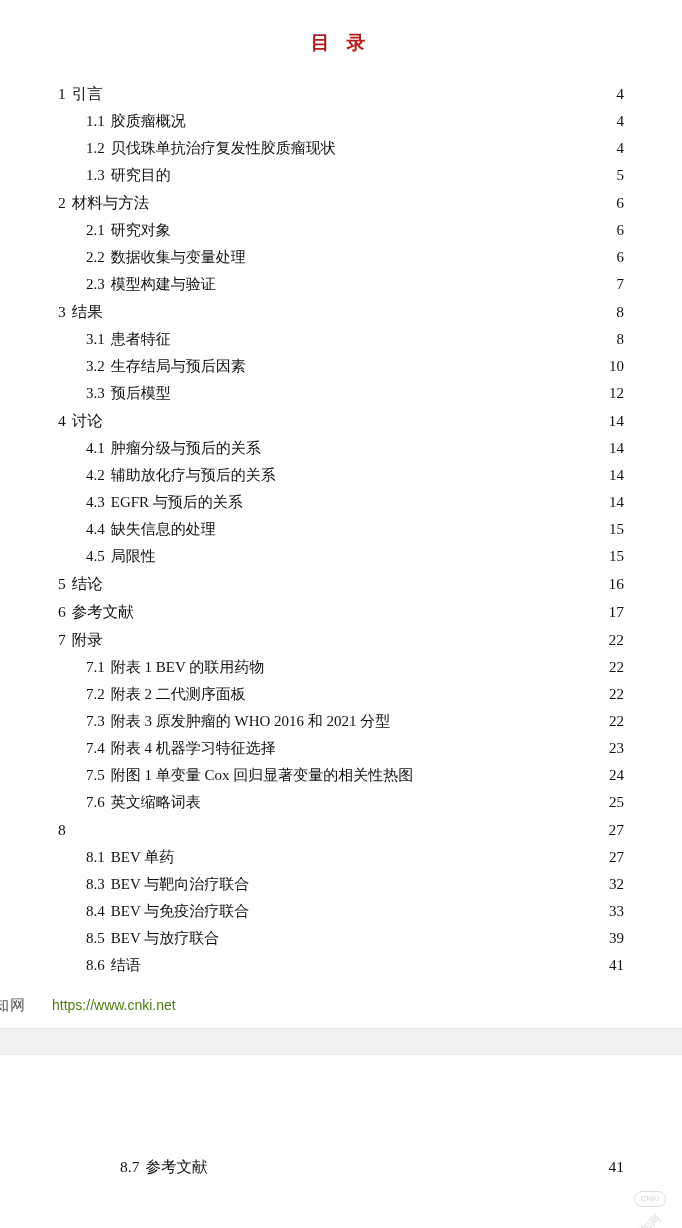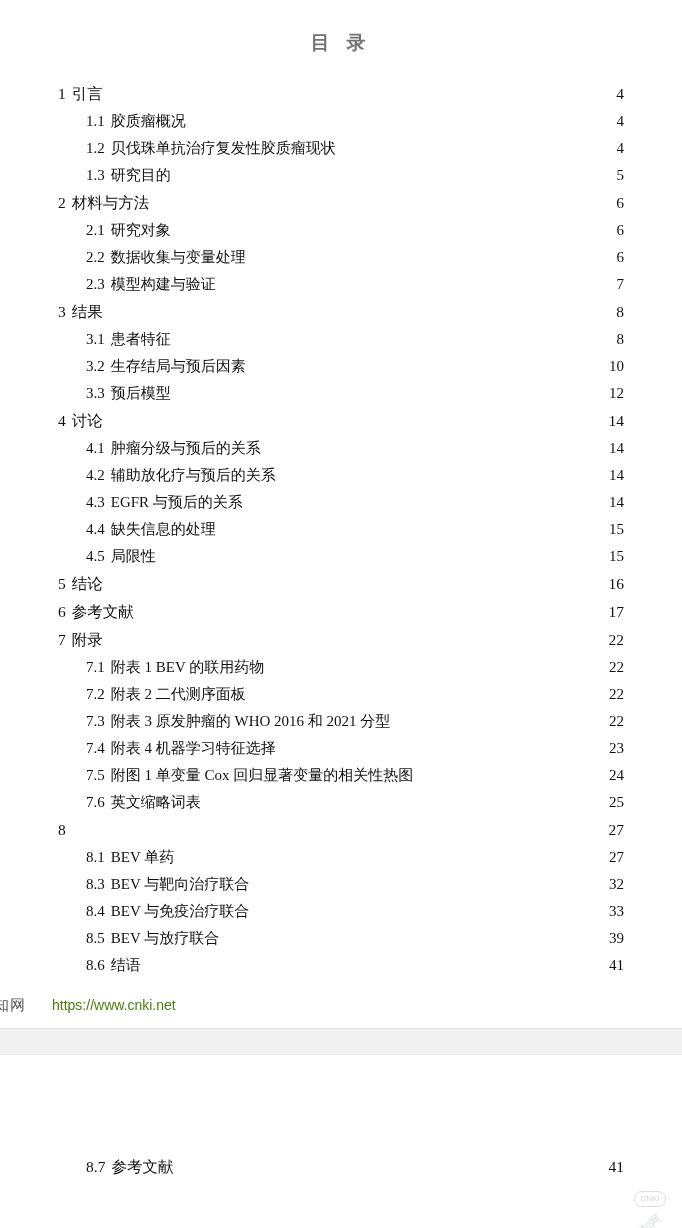--- a/index.html
+++ b/index.html
@@ -20,21 +20,21 @@
     position: relative;
     background: #ffffff;
   }
   .doc-title {
     text-align: center;
     font-size: 19px;
     font-weight: bold;
     letter-spacing: 6px;
     margin: 16px 0 0 0;
     padding-top: 14px;
-    color: #737373;
+    color: #b91c1c;
   }
   .toc {
     margin: 30px 0 0 0;
     padding: 0 58px 0 58px;
   }
   .toc-line {
     display: flex;
     align-items: baseline;
     font-size: 15.5px;
     line-height: 1.0;
@@ -108,21 +108,21 @@
     position: absolute;
     left: 0;
     top: 1054px;
     width: 682px;
     height: 174px;
     background: #ffffff;
     border-top: 1px solid #ededed;
   }
   .page2 .toc {
     margin: 0;
-    padding: 104px 58px 0 58px;
+    padding: 104px 58px 0 92px;
   }
   .page2 .toc-line {
     font-size: 15.5px;
     margin: 0;
   }
   .corner-stamp {
     position: absolute;
     right: 14px;
     bottom: 6px;
     width: 66px;

